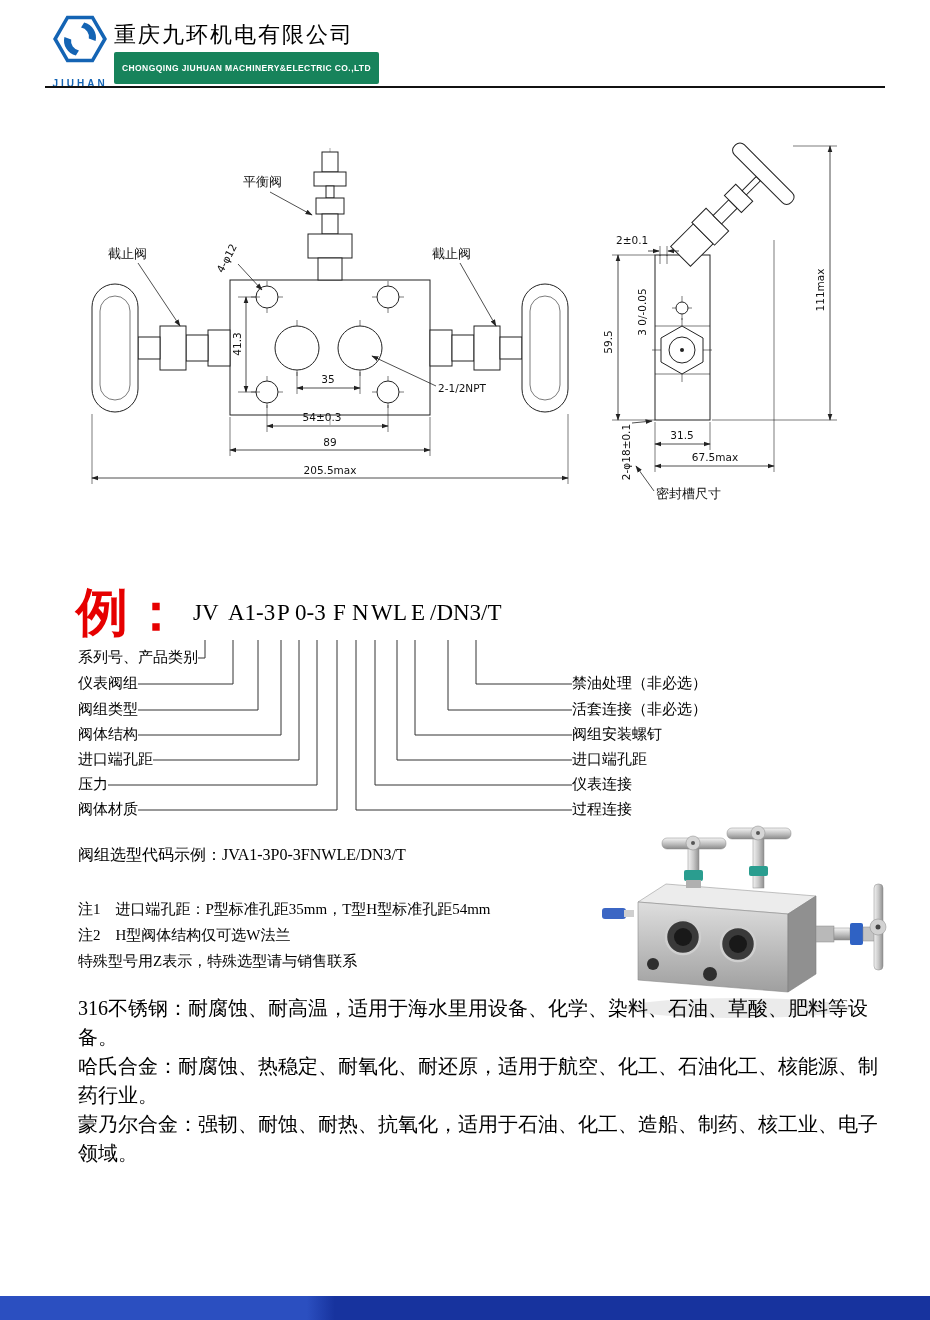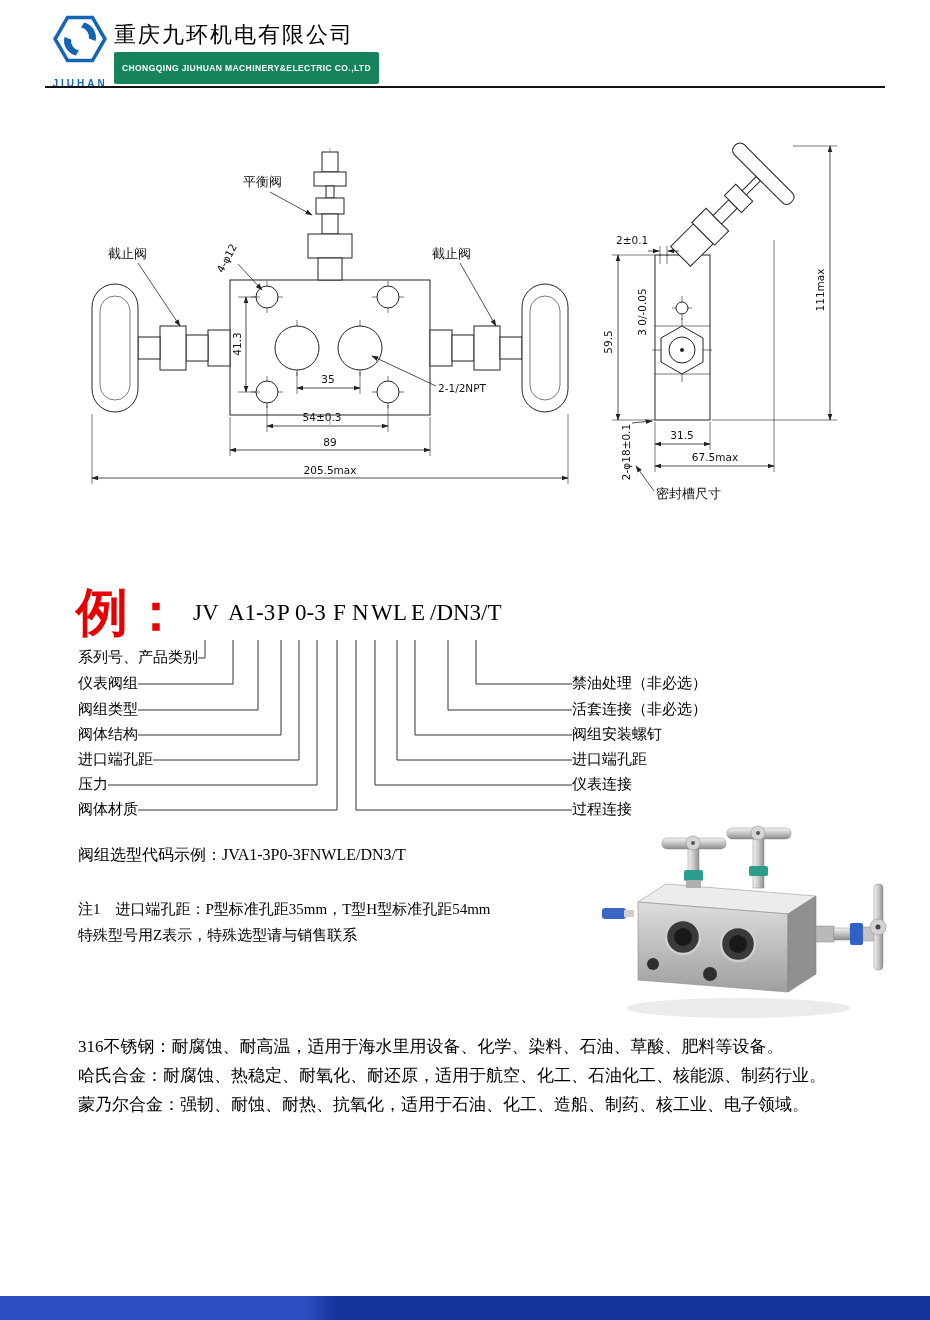--- a/index.html
+++ b/index.html
@@ -34,21 +34,21 @@
   .seg{position:absolute;top:600px;font-size:23px;white-space:pre}
   .code-lines{position:absolute;left:60px;top:600px}
   .map-label{position:absolute;font-size:15px;line-height:22px;white-space:nowrap}
 
   .code-example{position:absolute;left:78px;top:845px;font-size:16px}
   .notes{position:absolute;left:78px;top:896px;width:520px;font-size:15px}
   .notes div{line-height:26px;white-space:nowrap}
 
   .photo{position:absolute;left:588px;top:822px}
 
-  .materials{position:absolute;left:78px;top:1032px;width:804px;font-size:17px;line-height:29px}
+  .materials{position:absolute;left:78px;top:994px;width:804px;font-size:20px;line-height:29px}
   .materials p{margin:0}
 
   .footer-bar{position:absolute;left:0;top:1296px;width:930px;height:24px;
               background:linear-gradient(90deg,#2b4fc0 0%,#2b4fc0 33%,#17339e 36%,#17339e 100%)}
 </style>
 </head>
 <body>
 
 <div class="page">
 
@@ -272,20 +272,21 @@
   <div class="map-label" style="left:572px;top:672px">禁油处理（非必选）</div>
   <div class="map-label" style="left:572px;top:698px">活套连接（非必选）</div>
   <div class="map-label" style="left:572px;top:723px">阀组安装螺钉</div>
   <div class="map-label" style="left:572px;top:748px">进口端孔距</div>
   <div class="map-label" style="left:572px;top:773px">仪表连接</div>
   <div class="map-label" style="left:572px;top:798px">过程连接</div>
 
   <div class="code-example">阀组选型代码示例：JVA1-3P0-3FNWLE/DN3/T</div>
   <div class="notes">
     <div>注1　进口端孔距：P型标准孔距35mm，T型H型标准孔距54mm</div>
+    <div>注2　H型阀体结构仅可选W法兰</div>
     <div>特殊型号用Z表示，特殊选型请与销售联系</div>
   </div>
 
   <svg class="photo" width="300" height="205" viewBox="0 0 300 205">
     <defs>
       <linearGradient id="steelV" x1="0" y1="0" x2="1" y2="0">
         <stop offset="0" stop-color="#f2f2f2"></stop>
           <stop offset=".5" stop-color="#c8c8c8"></stop>
           <stop offset="1" stop-color="#8f8f8f"></stop>
       </linearGradient>

